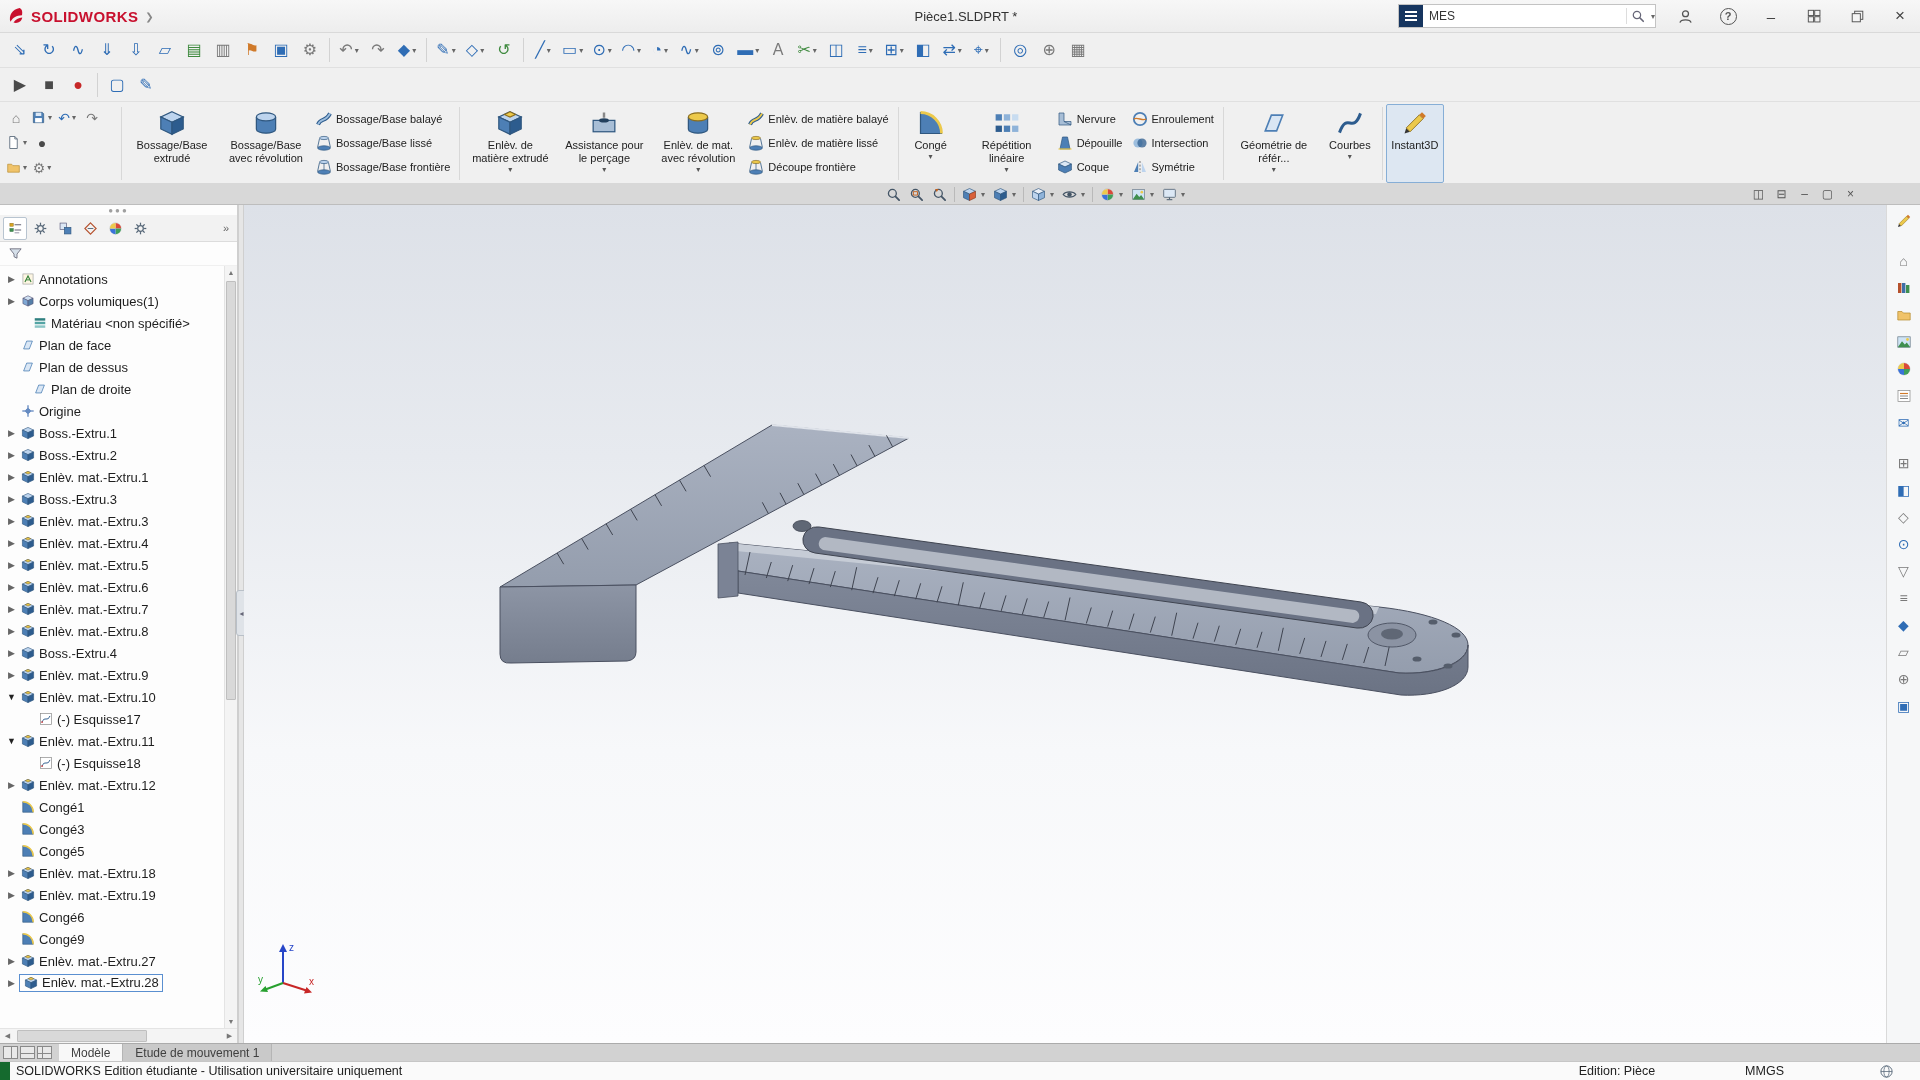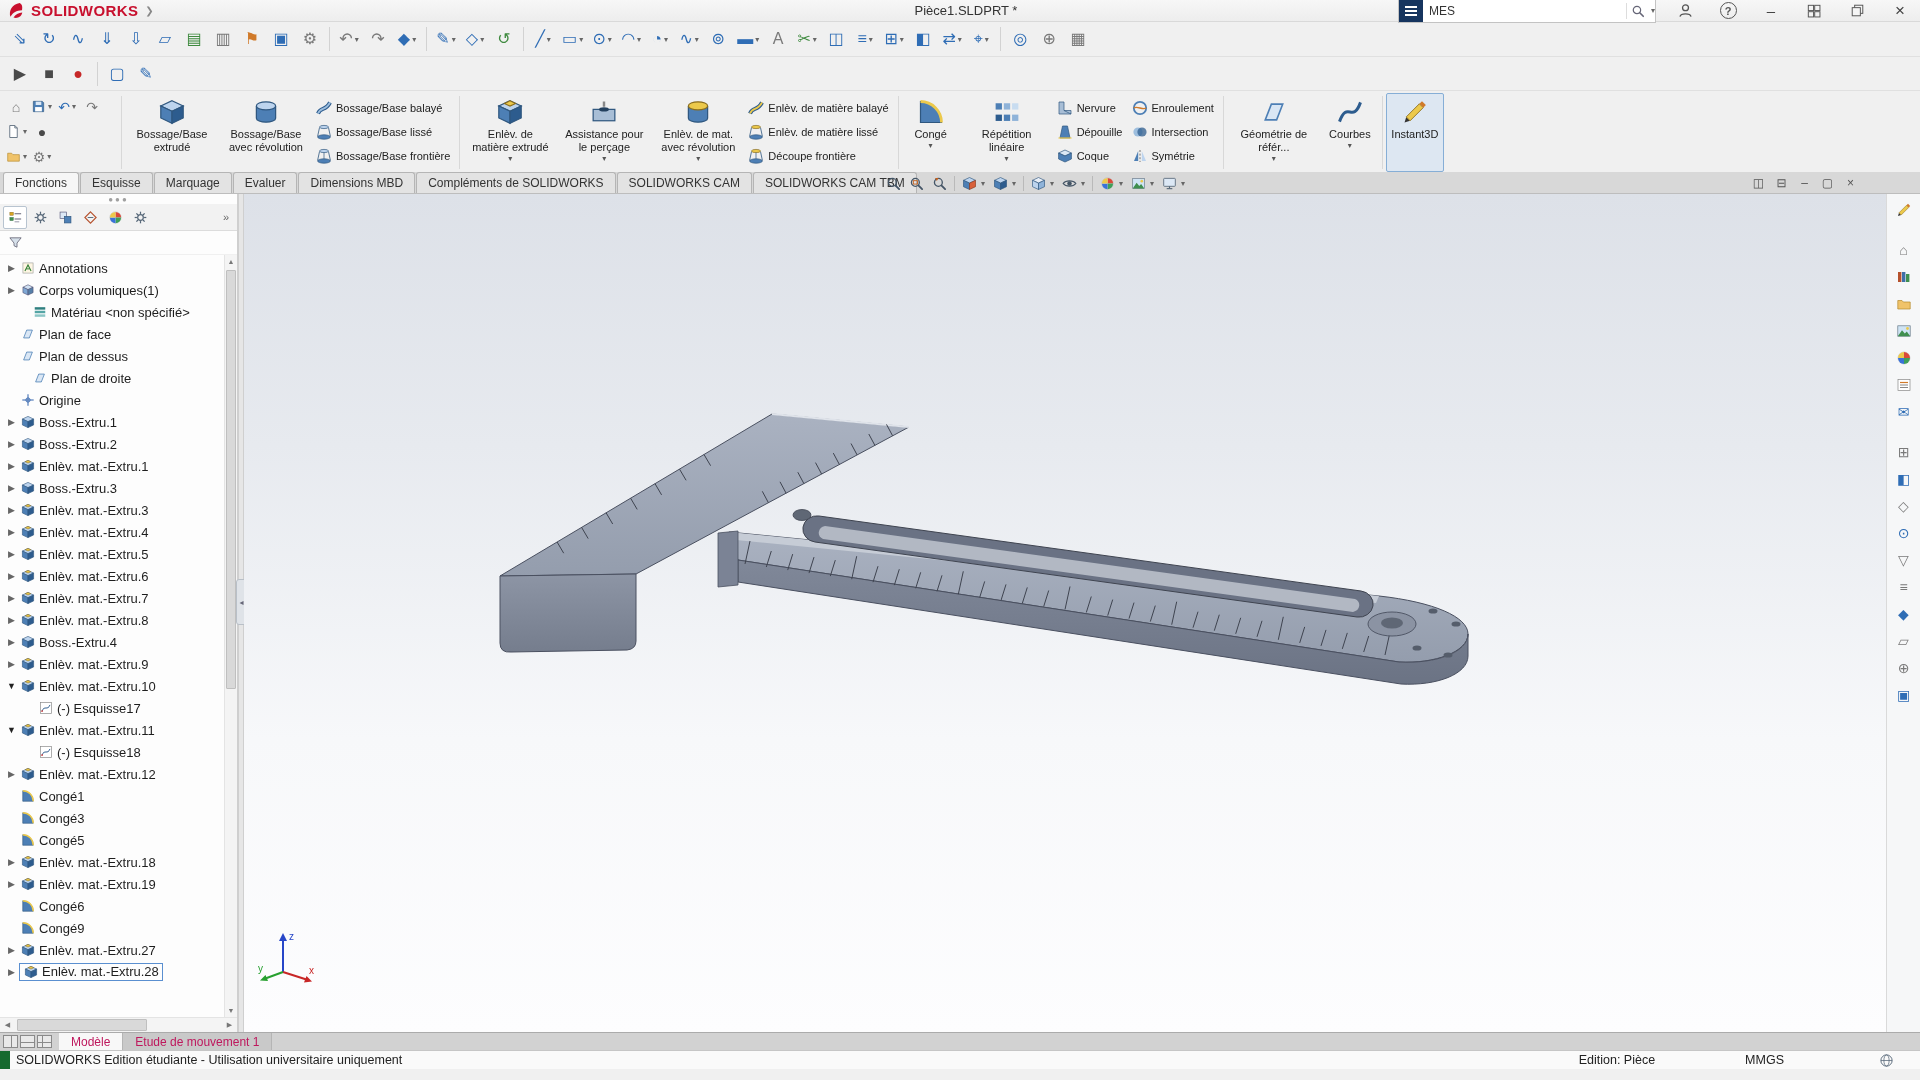--- a/index.html
+++ b/index.html
@@ -2,21 +2,21 @@
 <html><head>
 <meta charset="utf-8">
 <style>
   * { margin:0; padding:0; box-sizing:border-box; }
   html,body { width:1920px; height:1080px; overflow:hidden;
     font-family:"Liberation Sans", sans-serif; color:#1a1a1a; background:#f0f0f0;
     -webkit-user-select:none; user-select:none; }
   svg { display:block; }
 
   
-  .titlebar { height:22px; display:flex; align-items:center; padding:0 6px;
+  .titlebar { height:33px; display:flex; align-items:center; padding:0 6px;
     background:linear-gradient(#f7f7f7,#ededed); border-bottom:1px solid #d9d9d9; position:relative; }
   .logo-wrap { display:flex; align-items:center; gap:5px; }
   .logo-text { font-size:15px; font-weight:bold; color:#c8102e; letter-spacing:.4px; }
   .logo-caret { color:#888; font-size:10px; margin-left:2px; }
   .tb-title { position:absolute; left:12px; right:0; text-align:center; font-size:13px; color:#333; pointer-events:none; }
   .tb-right { margin-left:auto; display:flex; align-items:center; gap:15px; z-index:2; }
   .searchbox { width:258px; height:24px; background:#fff; border:1px solid #c3c3c3;
     display:flex; align-items:center; }
   .search-type { width:24px; height:22px; background:#16355f; display:flex; align-items:center; justify-content:center; }
   .search-type i { display:block; width:12px; height:2px; background:#fff; box-shadow:0 4px 0 #fff, 0 -4px 0 #fff; }
@@ -111,21 +111,21 @@
   
   .taskpane { width:34px; background:#f6f7f8; border-left:1px solid #dadada; display:flex; flex-direction:column;
     align-items:center; padding-top:4px; gap:3px; }
   .tp-btn { width:26px; height:24px; display:flex; align-items:center; justify-content:center; border-radius:2px; font-size:14px; }
   .tp-gap { height:10px; }
 
   
   .bottomtabs { height:18px; background:#d2d2d2; border-top:1px solid #ababab; display:flex; align-items:stretch; padding-left:2px; }
   .split-ico { width:15px; margin:2px 1px; border:1px solid #8a8a8a; background:#e9e9e9; position:relative; }
   .split-ico i { position:absolute; background:#8a8a8a; }
-  .bt-tab { padding:0 12px; display:flex; align-items:center; font-size:12px; color:#be185d;
+  .bt-tab { padding:0 12px; display:flex; align-items:center; font-size:12px; color:#404040;
     border-right:1px solid #b5b5b5; background:#c9c9c9; }
   .bt-tab.active { background:#f8f8f8; }
 
   
   .statusbar { height:19px; background:#fafafa; border-top:1px solid #c6c6c6; display:flex; align-items:center; font-size:12.5px; color:#222; }
   .status-green { width:10px; height:100%; background:#156a2e; margin-right:6px; }
   .status-left { flex:1; }
   .status-edition { margin-right:90px; }
   .status-units { margin-right:95px; }
   .status-globe { margin-right:26px; }
@@ -622,30 +622,20 @@
             <path d="M10.5,3.3 L12,1.8 L14.2,4 L12.7,5.5 Z" fill="#d07a2a"></path>
           </svg>
         </div>
         <div class="rib-lbl">Instant3D</div>
         <div class="rib-caret"></div>
       </div>
     </div>
 </div>
 
 <div class="tabrow">
-  <div style="display:flex" id="cmtabs">
-      <div class="cm-tab active">Fonctions</div>
-      <div class="cm-tab">Esquisse</div>
-      <div class="cm-tab">Marquage</div>
-      <div class="cm-tab">Evaluer</div>
-      <div class="cm-tab">Dimensions MBD</div>
-      <div class="cm-tab">Compléments de SOLIDWORKS</div>
-      <div class="cm-tab">SOLIDWORKS CAM</div>
-      <div class="cm-tab">SOLIDWORKS CAM TBM</div>
-    </div>
   <div class="hud" id="hud">
       <div class="hud-btn">
         <span>
           <svg width="15" height="15" viewBox="0 0 16 16" aria-hidden="true">
             <circle cx="6.8" cy="6.8" r="4.2" fill="none" stroke="#456" stroke-width="1.4"></circle>
             <line x1="10" y1="10" x2="14" y2="14" stroke="#456" stroke-width="1.9" stroke-linecap="round"></line>
           </svg>
         </span>
       </div>
       <div class="hud-btn">

